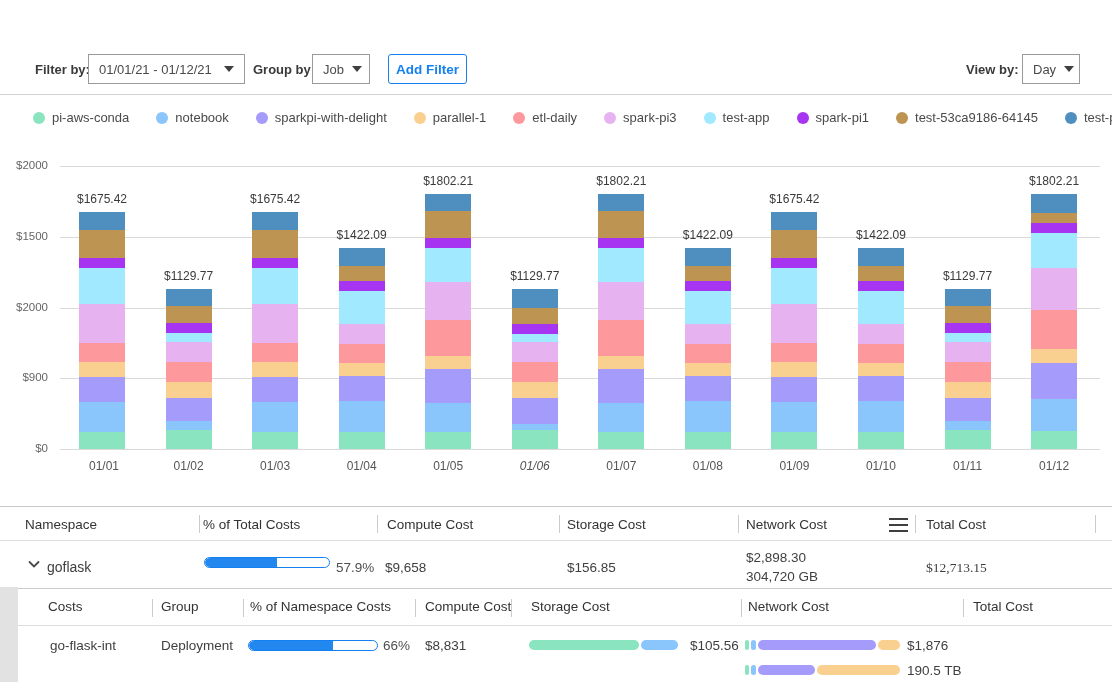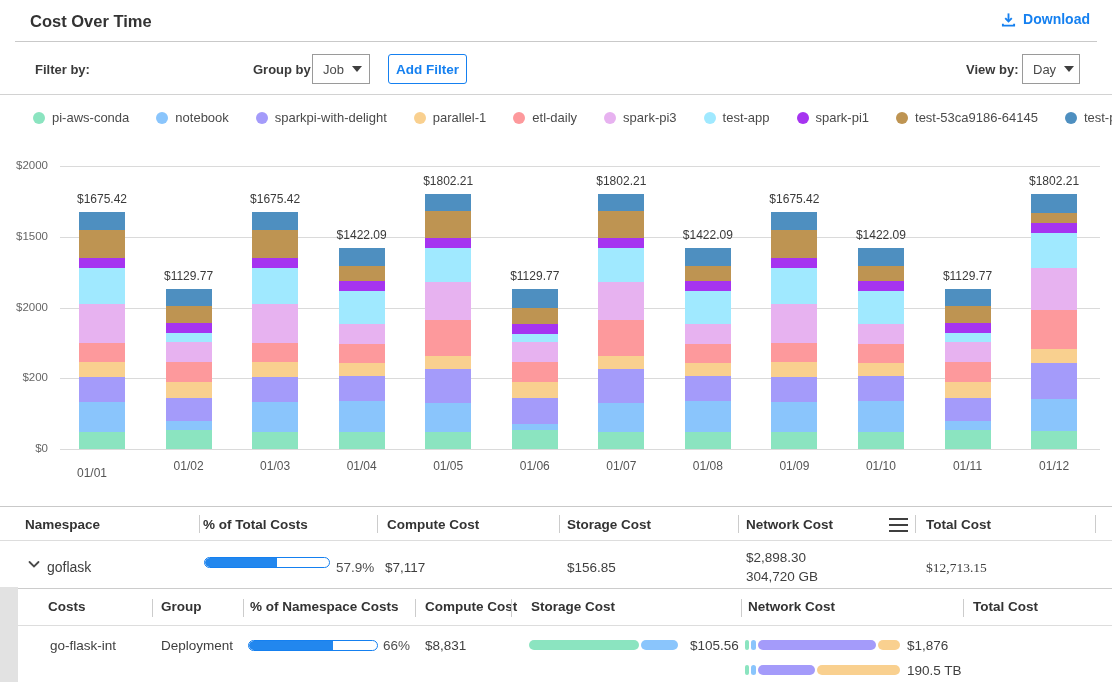--- a/index.html
+++ b/index.html
@@ -45,21 +45,21 @@
   #chart { position:absolute; left:0; top:140px; width:1112px; height:350px; }
   .gridline { position:absolute; left:60px; width:1040px; height:1px; background:#dadada; }
   .ytick { position:absolute; left:0; width:48px; font-size:11.5px; color:#666; text-align:right; }
   .chart-bar { position:absolute; width:46px; display:flex; flex-direction:column; }
   .bar-seg { width:100%; }
   .bar-total { position:absolute; transform:translateX(-50%); font-size:12px; color:#3a3a3a; white-space:nowrap; }
   .xtick { position:absolute; transform:translateX(-50%); top:319px; font-size:12px; color:#555; white-space:nowrap; }
 
   
   #cost-table { position:absolute; left:0; top:506px; width:1112px; height:82px; border-top:1px solid #c9c9c9; }
-  .th { position:absolute; top:10px; font-size:13.5px; font-weight:700; color:#333; white-space:nowrap; }
+  .th { position:absolute; top:10px; font-size:13.5px; font-weight:400; color:#333; white-space:nowrap; }
   .vsep { position:absolute; top:8px; width:1px; height:18px; background:#ccc; }
   #table-header-divider { position:absolute; left:0; right:0; top:33px; height:1px; background:#ddd; }
   .td { position:absolute; font-size:13.5px; color:#3f3f3f; white-space:nowrap; }
   #hamburger-icon { position:absolute; left:889px; top:11px; width:19px; height:14px; cursor:pointer;
     display:flex; flex-direction:column; justify-content:space-between; }
   #hamburger-icon span { display:block; height:2.4px; background:#3f3f3f; }
   #expand-chevron { position:absolute; left:27px; top:50px; width:14px; height:14px; cursor:pointer; }
   .progress { height:11px; border:1px solid #1580f0; border-radius:6px; background:#fff; overflow:hidden; }
   .progress .fill { height:100%; background:#2287ee; border-radius:5px 0 0 5px; }
   #ns-progress { position:absolute; left:204px; top:50px; width:126px; }
@@ -70,37 +70,27 @@
   #sub-progress { position:absolute; left:230px; top:51px; width:130px; }
   .minibar { position:absolute; height:10px; display:flex; gap:2px; align-items:stretch; }
   .minibar .seg { border-radius:5px; }
   .sub-net-label { position:absolute; font-size:13.5px; color:#3f3f3f; white-space:nowrap; }
 </style>
 </head>
 <body>
 
 <div id="app">
 
-  <div id="titlebar">
-    <div id="page-title">Cost Over Time</div>
-    <div id="download-btn">
-      <span style="display:inline-flex;">
-        <svg width="15" height="15" viewBox="0 0 16 16" fill="none" stroke="#1580f0" stroke-width="2">
-          <path d="M8 1.5v8"></path>
-            <path d="M4.5 6.5 8 10l3.5-3.5"></path>
-            <path d="M2 12.5v2h12v-2"></path>
-        </svg>
-      </span>
-      <span>Download</span>
-    </div>
-    <div id="titlebar-divider"></div>
-  </div>
 
   <div id="filterbar">
     <span class="bar-label" id="filter-by-label">Filter by:</span>
+    <div class="dropdown" id="date-dropdown">
+      <span class="dd-text">01/01/21 - 01/12/21</span>
+      <span class="caret"></span>
+    </div>
     <span class="bar-label" id="group-by-label">Group by:</span>
     <div class="dropdown" id="group-dropdown">
       <span class="dd-text">Job</span>
       <span class="caret"></span>
     </div>
     <button id="add-filter-btn">Add Filter</button>
     <span class="bar-label" id="view-by-label">View by:</span>
     <div class="dropdown" id="view-dropdown">
       <span class="dd-text">Day</span>
       <span class="caret"></span>
@@ -149,41 +139,41 @@
       <div class="legend-item">
         <span class="legend-dot" style="background: rgb(78, 143, 192);"></span>
         <span class="legend-label">test-pkix</span>
       </div>
   </div>
 
   <div id="chart">
       <div class="gridline" style="top: 309px;"></div>
       <div class="ytick" style="top: 302px;">$0</div>
       <div class="gridline" style="top: 238.25px;"></div>
-      <div class="ytick" style="top: 231.25px;">$200</div>
+      <div class="ytick" style="top: 231.25px;">$900</div>
       <div class="gridline" style="top: 167.5px;"></div>
       <div class="ytick" style="top: 160.5px;">$2000</div>
       <div class="gridline" style="top: 96.75px;"></div>
       <div class="ytick" style="top: 89.75px;">$1500</div>
       <div class="gridline" style="top: 26px;"></div>
       <div class="ytick" style="top: 19px;">$2000</div>
       <div class="chart-bar" style="left: 79px; top: 71.9281px; height: 237.072px;">
         <div class="bar-seg" style="height: 18.4544px; background: rgb(78, 143, 192);"></div>
         <div class="bar-seg" style="height: 27.5925px; background: rgb(190, 148, 82);"></div>
         <div class="bar-seg" style="height: 10.3295px; background: rgb(166, 52, 240);"></div>
         <div class="bar-seg" style="height: 35.2335px; background: rgb(160, 233, 255);"></div>
         <div class="bar-seg" style="height: 39.054px; background: rgb(231, 178, 240);"></div>
         <div class="bar-seg" style="height: 18.961px; background: rgb(253, 153, 156);"></div>
         <div class="bar-seg" style="height: 15.565px; background: rgb(249, 208, 143);"></div>
         <div class="bar-seg" style="height: 24.904px; background: rgb(164, 155, 250);"></div>
         <div class="bar-seg" style="height: 29.998px; background: rgb(138, 197, 252);"></div>
         <div class="bar-seg" style="height: 16.98px; background: rgb(139, 228, 192);"></div>
       </div>
       <div class="bar-total" style="left: 102px; top: 51.9281px;">$1675.42</div>
-      <div class="xtick" style="left: 92px; margin-top: 7px;">01/01</div>
+      <div class="xtick" style="left: 104px;">01/01</div>
       <div class="chart-bar" style="left: 165.55px; top: 149.138px; height: 159.862px;">
         <div class="bar-seg" style="height: 17.372px; background: rgb(78, 143, 192);"></div>
         <div class="bar-seg" style="height: 16.131px; background: rgb(190, 148, 82);"></div>
         <div class="bar-seg" style="height: 10.754px; background: rgb(166, 52, 240);"></div>
         <div class="bar-seg" style="height: 8.207px; background: rgb(160, 233, 255);"></div>
         <div class="bar-seg" style="height: 20.376px; background: rgb(231, 178, 240);"></div>
         <div class="bar-seg" style="height: 19.6685px; background: rgb(253, 153, 156);"></div>
         <div class="bar-seg" style="height: 16.131px; background: rgb(249, 208, 143);"></div>
         <div class="bar-seg" style="height: 23.3475px; background: rgb(164, 155, 250);"></div>
         <div class="bar-seg" style="height: 8.9145px; background: rgb(138, 197, 252);"></div>
@@ -239,21 +229,21 @@
         <div class="bar-seg" style="height: 10.754px; background: rgb(166, 52, 240);"></div>
         <div class="bar-seg" style="height: 7.2165px; background: rgb(160, 233, 255);"></div>
         <div class="bar-seg" style="height: 20.376px; background: rgb(231, 178, 240);"></div>
         <div class="bar-seg" style="height: 19.6685px; background: rgb(253, 153, 156);"></div>
         <div class="bar-seg" style="height: 16.131px; background: rgb(249, 208, 143);"></div>
         <div class="bar-seg" style="height: 26.1775px; background: rgb(164, 155, 250);"></div>
         <div class="bar-seg" style="height: 6.0845px; background: rgb(138, 197, 252);"></div>
         <div class="bar-seg" style="height: 18.961px; background: rgb(139, 228, 192);"></div>
       </div>
       <div class="bar-total" style="left: 534.75px; top: 129.138px;">$1129.77</div>
-      <div class="xtick" style="left: 534.75px;">01/06</div>
+      <div class="xtick" style="left: 534.75px; font-style: italic;">01/06</div>
       <div class="chart-bar" style="left: 598.3px; top: 53.9873px; height: 255.013px;">
         <div class="bar-seg" style="height: 16.5852px; background: rgb(78, 143, 192);"></div>
         <div class="bar-seg" style="height: 27.734px; background: rgb(190, 148, 82);"></div>
         <div class="bar-seg" style="height: 10.0465px; background: rgb(166, 52, 240);"></div>
         <div class="bar-seg" style="height: 34.1015px; background: rgb(160, 233, 255);"></div>
         <div class="bar-seg" style="height: 37.4975px; background: rgb(231, 178, 240);"></div>
         <div class="bar-seg" style="height: 36.0825px; background: rgb(253, 153, 156);"></div>
         <div class="bar-seg" style="height: 12.735px; background: rgb(249, 208, 143);"></div>
         <div class="bar-seg" style="height: 34.1015px; background: rgb(164, 155, 250);"></div>
         <div class="bar-seg" style="height: 29.432px; background: rgb(138, 197, 252);"></div>
@@ -357,21 +347,21 @@
       <span id="expand-chevron">
         <svg width="14" height="14" viewBox="0 0 14 14" fill="none" stroke="#4a4a4a" stroke-width="1.8" stroke-linecap="round">
           <path d="M2.5 5 7 9.5 11.5 5"></path>
         </svg>
       </span>
       <span class="td" style="left:47px; top:52px; font-size:14px;">goflask</span>
       <div class="progress" id="ns-progress">
           <div class="fill" id="ns-progress-fill" style="width: 57.9%;"></div>
         </div>
       <span class="td" style="left:336px; top:53px; color:#4f4f4f;">57.9%</span>
-      <span class="td" style="left:385px; top:53px;">$7,117</span>
+      <span class="td" style="left:385px; top:53px;">$9,658</span>
       <span class="td" style="left:567px; top:53px;">$156.85</span>
       <span class="td" style="left:746px; top:43px;">$2,898.30</span>
       <span class="td" style="left:746px; top:62px;">304,720 GB</span>
       <span class="td" style="left:926px; top:53px;font-family:Liberation Serif, serif;">$12,713.15</span>
     </div>
   </div>
 
   <div id="substrip"></div>
   <div id="subtable">
     <span class="th" style="left:30px;">Costs</span>

